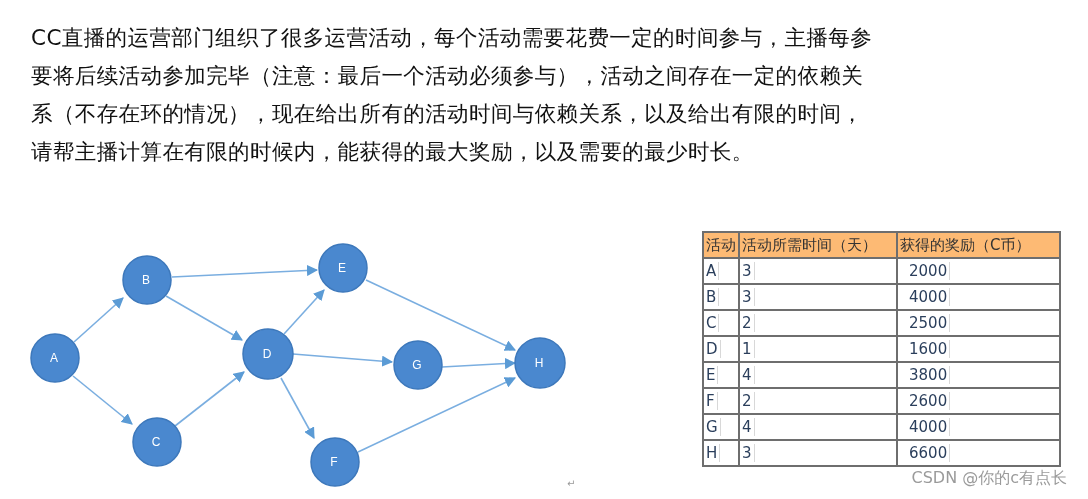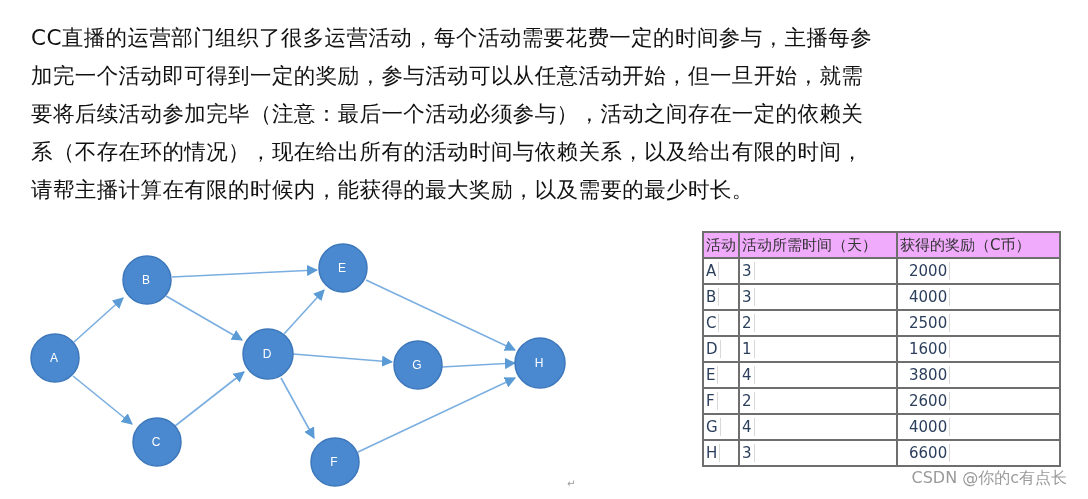--- a/index.html
+++ b/index.html
@@ -4,32 +4,31 @@
 <style>
   html, body { margin:0; padding:0; background:#ffffff; }
   body { width:1088px; height:499px; position:relative; overflow:hidden; font-family:"DejaVu Sans", sans-serif; }
   .problem { position:absolute; left:22px; top:14px; width:1050px; font-size:21.5px; line-height:29px; color:#111; letter-spacing:0.4px; }
   .problem p { margin:9px; white-space:nowrap; }
   .graph { position:absolute; left:0; top:220px; width:600px; height:279px; }
   .node-label { font-family:"Liberation Sans", sans-serif; font-size:12px; fill:#ffffff; }
   .table-wrap { position:absolute; left:702px; top:231px; }
   table { border-collapse:collapse; font-family:"DejaVu Sans", sans-serif; font-size:15px; color:#2b3f5c; }
   th, td { border:2px solid #6e6e6e; height:24px; padding:0 2px; text-align:left; font-weight:normal; }
-  th { color:#333; background:#f0abfc; }
+  th { color:#333; background:#fdba74; }
   td.c1 { width:30px; } td.c2 { width:152px; } td.c3 { width:148px;padding-left:11px; }
   .inner { display:inline-block; border-right:1px solid #d8d8d8; padding-right:2px; }
   .watermark { position:absolute; right:21px; top:468px; font-family:"DejaVu Sans", sans-serif; font-size:16px; color:rgba(120,120,120,0.75); }
   .return-mark { position:absolute; left:567px; top:478px; font-size:10px; color:#999; }
 </style>
 </head>
 <body>
 
 <div class="problem">
   <p>CC直播的运营部门组织了很多运营活动，每个活动需要花费一定的时间参与，主播每参</p>
-  <p>加完一个活动即可得到一定的奖励，参与活动可以从任意活动开始，但一旦开始，就需</p>
   <p>要将后续活动参加完毕（注意：最后一个活动必须参与），活动之间存在一定的依赖关</p>
   <p>系（不存在环的情况），现在给出所有的活动时间与依赖关系，以及给出有限的时间，</p>
   <p>请帮主播计算在有限的时候内，能获得的最大奖励，以及需要的最少时长。</p>
 </div>
 
 <svg class="graph" viewBox="0 220 600 279" width="600" height="279">
   <defs>
     <marker id="arrow" viewBox="0 0 10 10" refX="9" refY="5" markerWidth="7" markerHeight="7" orient="auto-start-reverse">
       <path d="M0,0 L10,5 L0,10 z" fill="#5b9bd5"></path>
     </marker>

